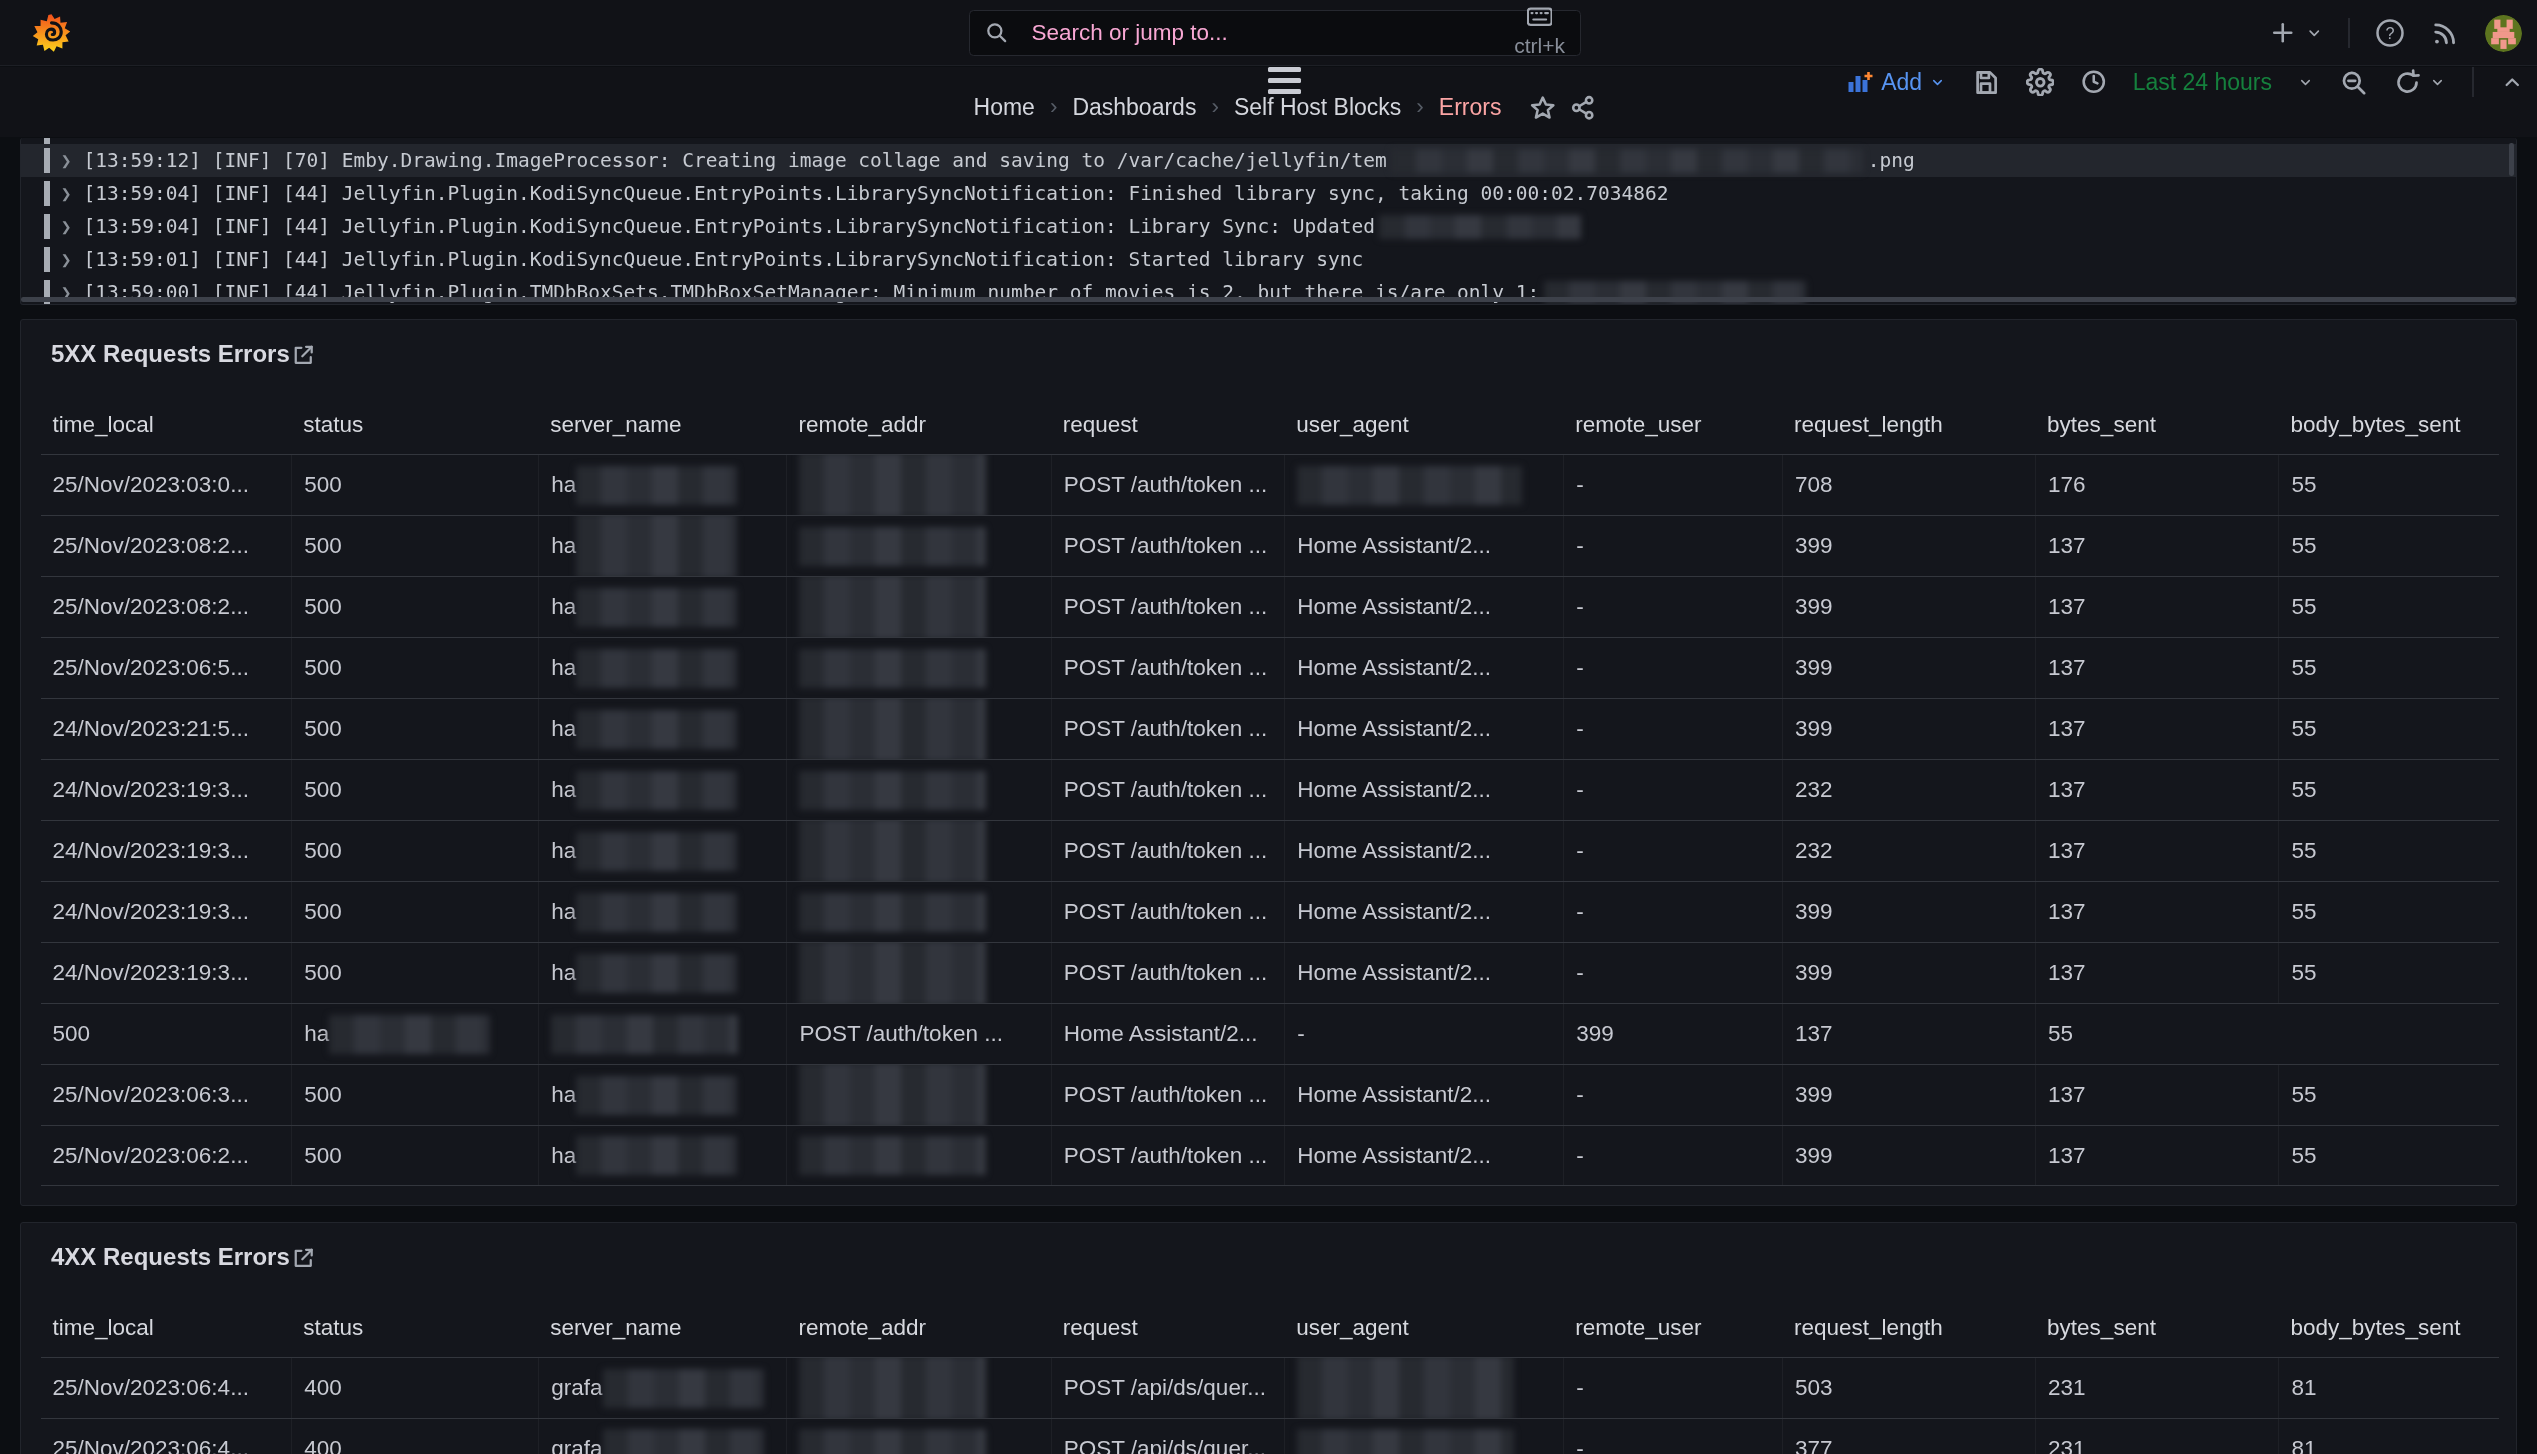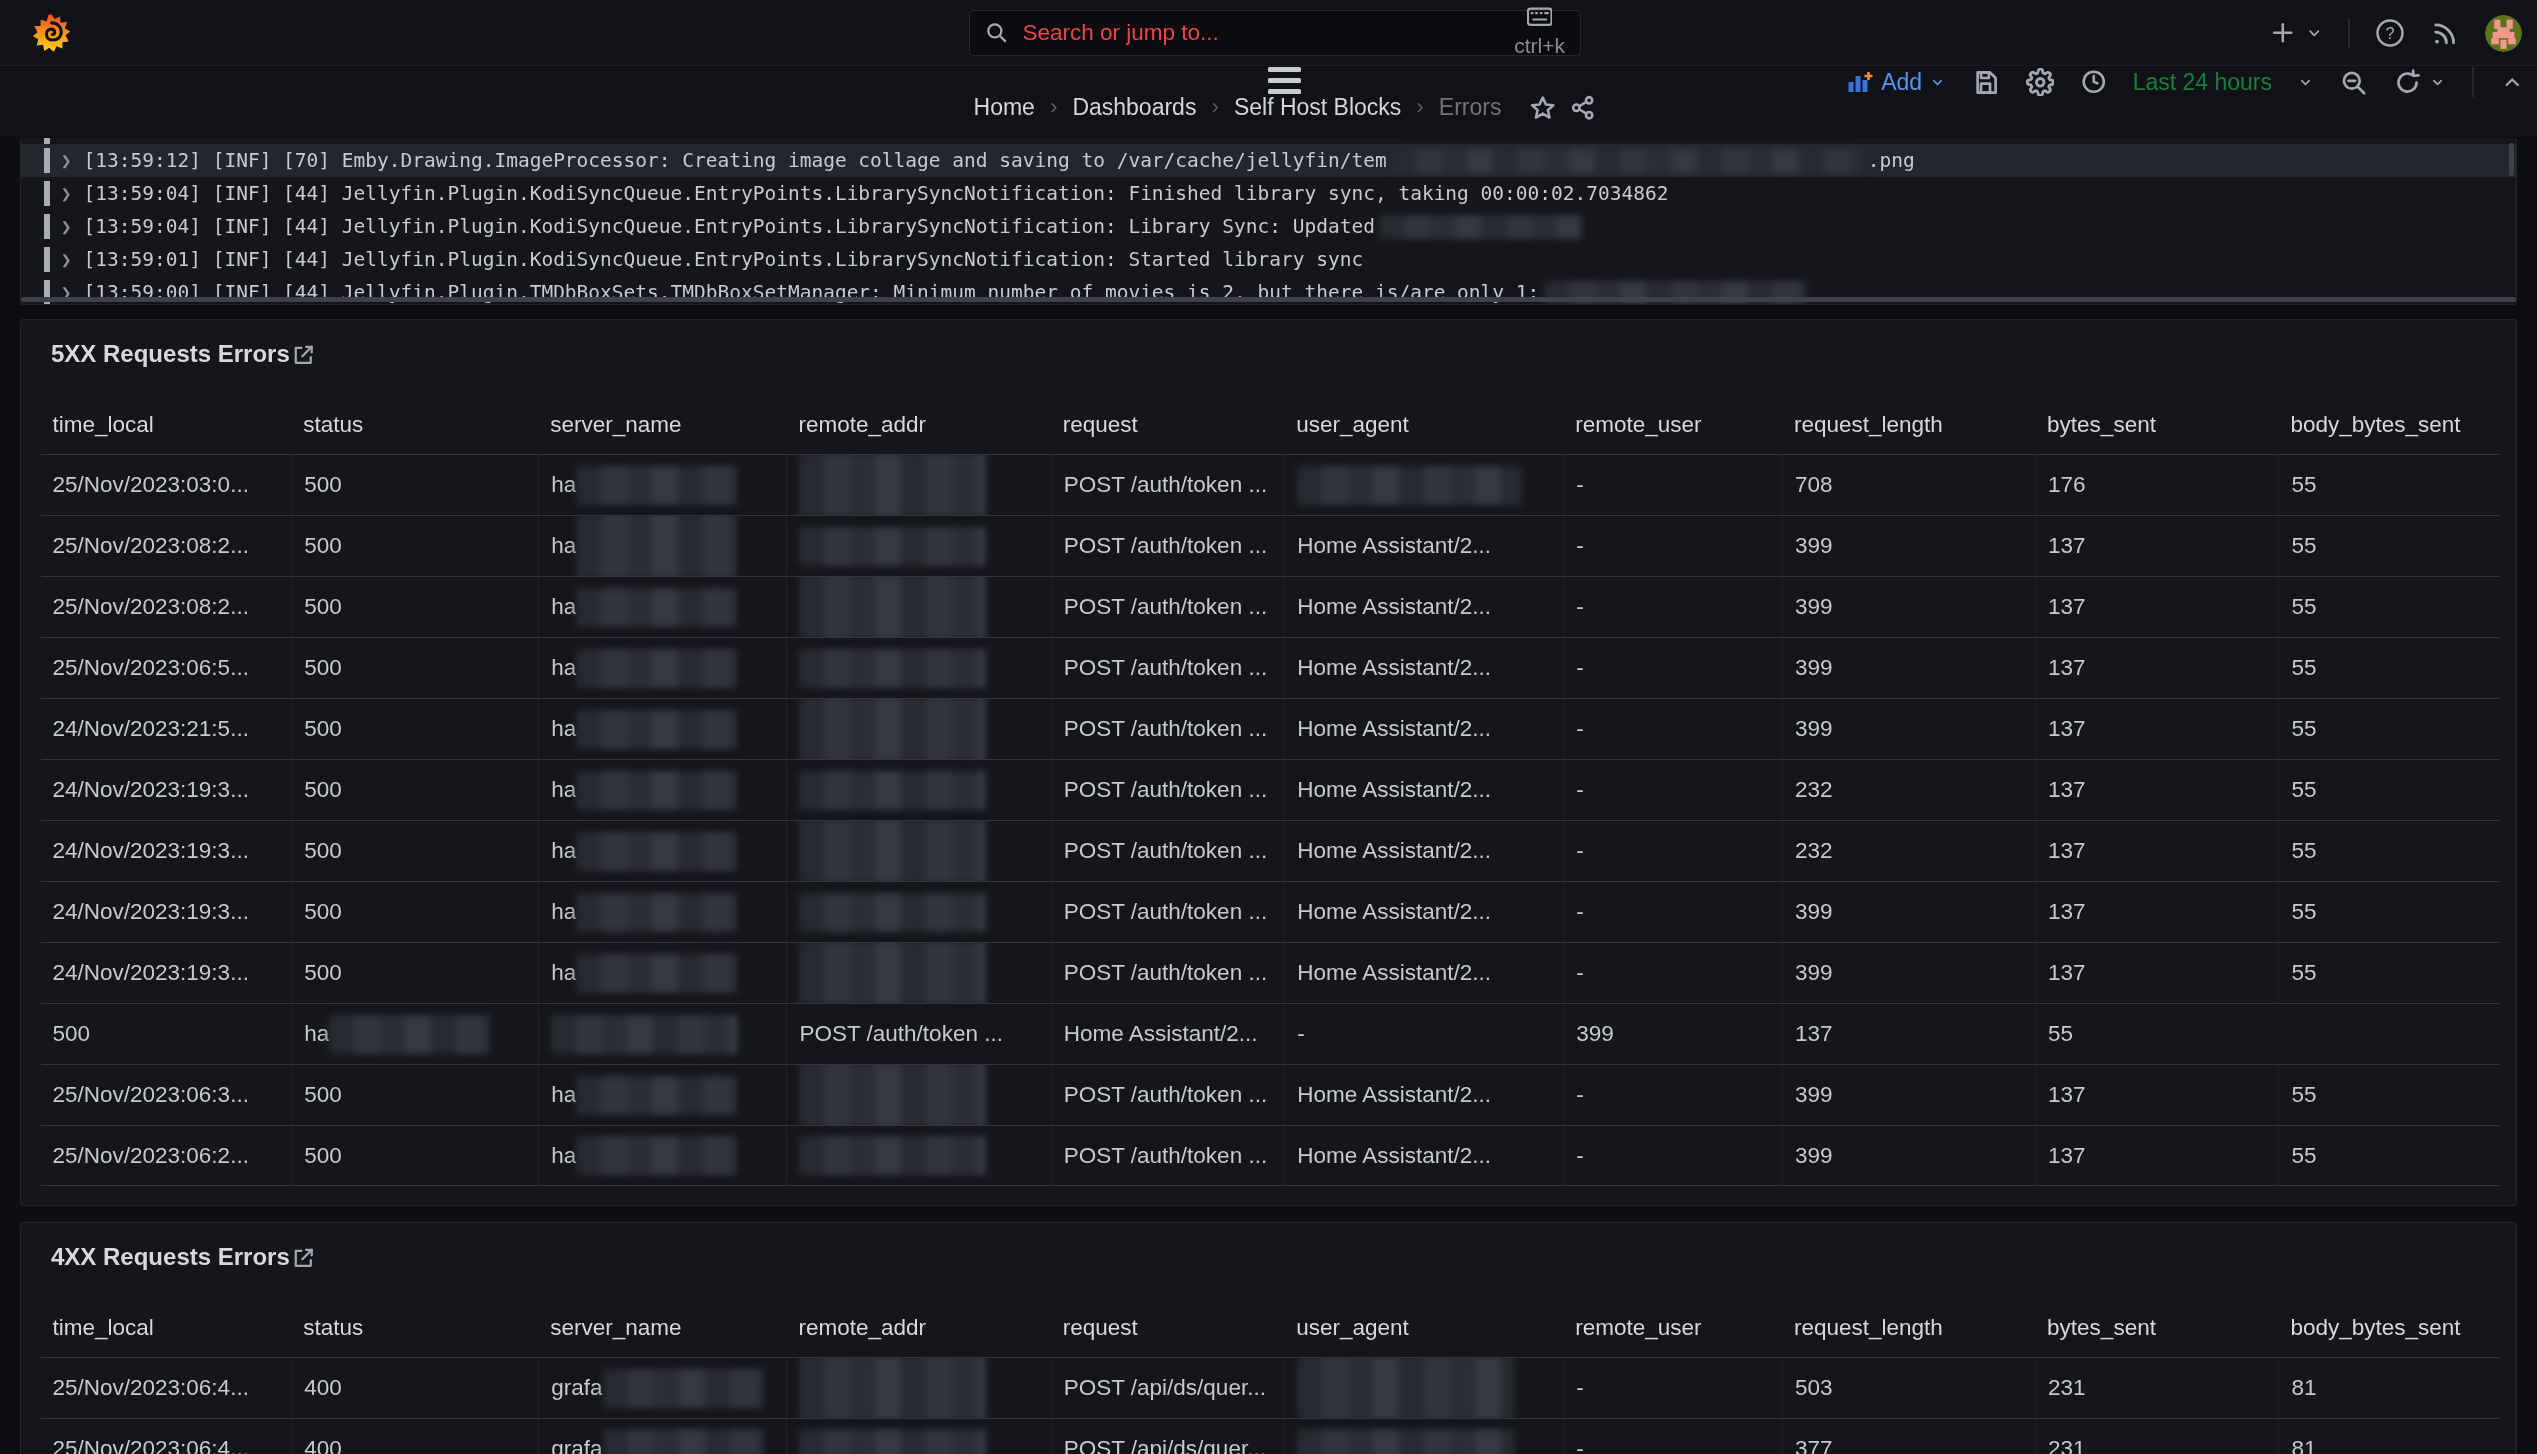--- a/index.html
+++ b/index.html
@@ -7,35 +7,35 @@
               font-family:"Liberation Sans", sans-serif; color:#ccccdc; }
 
   
   .navbar { position:absolute; left:0; top:0; width:2538px; height:66px;
             background:#111217; border-bottom:1.5px solid #1d1f25;
             display:flex; align-items:center; }
   .logo { width:39px; height:42px; margin-left:31.5px; }
   .searchbox { position:absolute; left:969px; top:9.7px; width:612px; height:46px;
                background:#0b0c0f; border:1.5px solid #26282f; border-radius:4.5px;
                display:flex; align-items:center; padding:0 15px; }
-  .searchbox .ph { color:#ef4444; font-size:22.5px; margin-left:15px; flex:1; }
+  .searchbox .ph { color:#f9a8d4; font-size:22.5px; margin-left:24px; flex:1; }
   .shortcut { display:flex; align-items:center; gap:7.5px; color:#888e99; font-size:21px;flex-direction:column; }
   .nav-right { position:absolute; right:16.5px; top:0; height:66px; display:flex; align-items:center; gap:25.5px; }
   .vdiv { width:1.5px; height:30px; background:#26282f; }
   .iconbtn { display:flex; align-items:center; justify-content:center; color:#a3a8b1; cursor:pointer; }
   .avatar { width:37px; height:37px; border-radius:50%; overflow:hidden; }
 
   
   .toolbar { position:absolute; left:0; top:67px; width:2538px; height:70px;
              background:#111217; display:flex; align-items:center;flex-direction:column; }
   .burger { margin-left:31.5px; width:33px; display:flex; flex-direction:column; gap:6.7px; cursor:pointer; }
   .burger i { display:block; height:4.5px; background:#c9cbd3; border-radius:1.5px; }
   .crumbs { display:flex; align-items:center; margin-left:31.5px; font-size:23px; gap:15px; }
   .crumb { color:#d4d6dd; cursor:pointer; }
-  .crumb.current { color:#737373; }
+  .crumb.current { color:#fca5a5; }
   .sep { color:#565c66; font-size:22.5px; }
   .tb-right { position:absolute; right:15px; display:flex; align-items:center; gap:27px; }
   .addbtn { display:flex; align-items:center; gap:7.5px; color:#5794F2; font-size:23px; cursor:pointer; }
   .timebtn { display:flex; align-items:center; gap:26px; color:#15803d; font-size:23px; cursor:pointer; }
   svg.ic { stroke:#a3a8b1; fill:none; stroke-width:2.4; stroke-linecap:round; stroke-linejoin:round; }
 
   
   .panel { position:absolute; background:#14161c; border:1.5px solid #22252c; border-radius:3px; }
   .panel-title { display:flex; align-items:center; gap:2px; padding:19.5px 0 0 30px;
                  font-size:24px; font-weight:600; color:#d8d9e0; }

